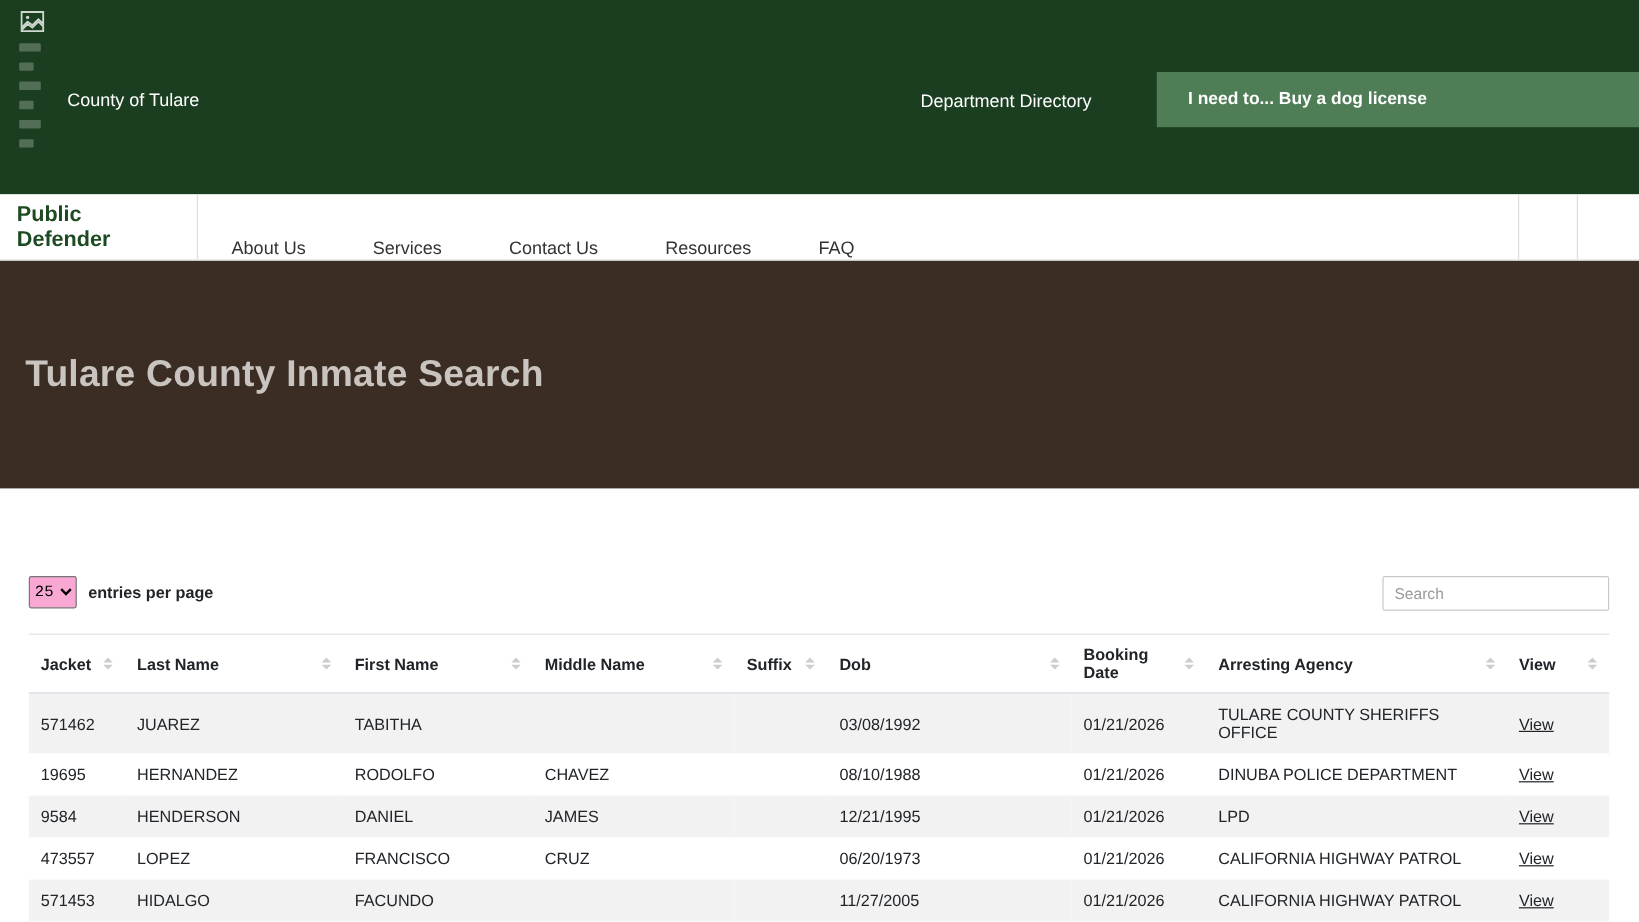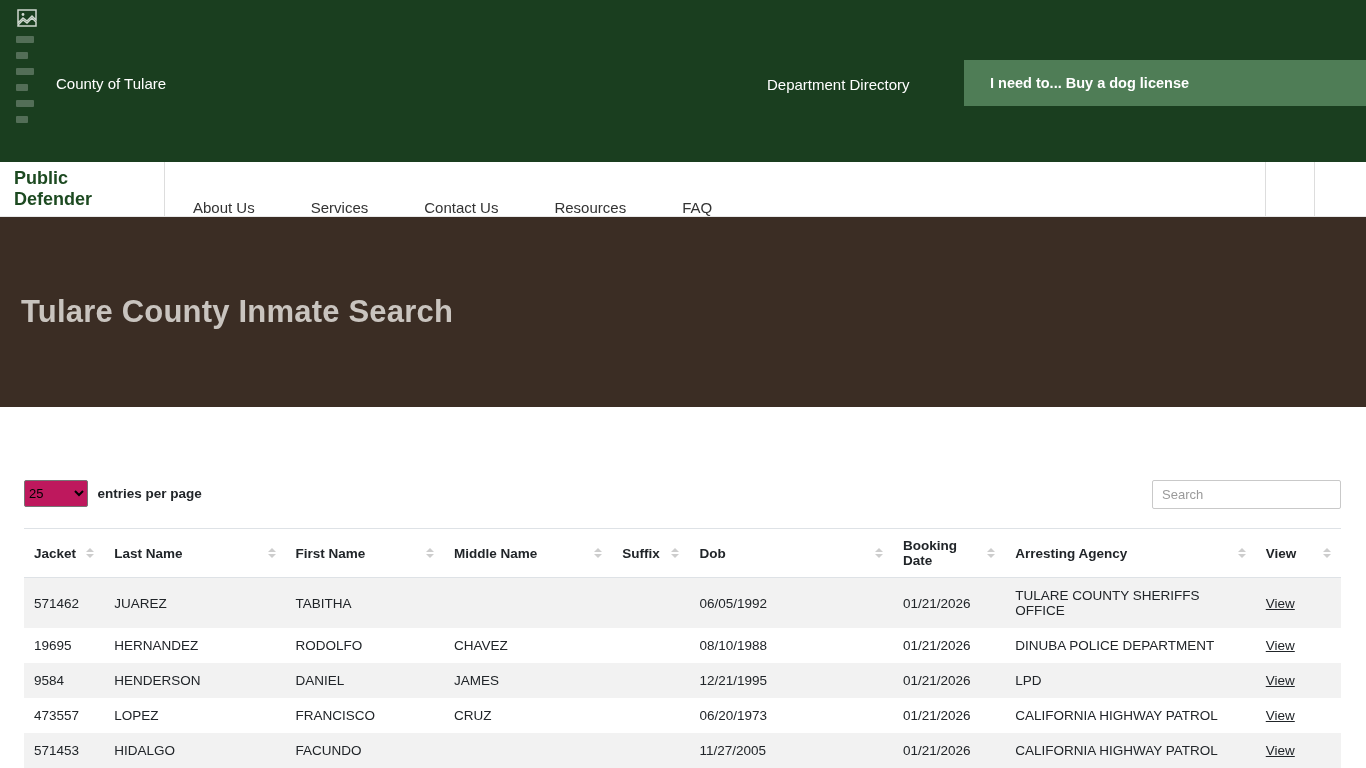--- a/index.html
+++ b/index.html
@@ -74,23 +74,23 @@
   .hero h1 {
     margin-left: 21px;
     font-size: 31px; font-weight: 700; color: #c9c4bf;
     letter-spacing: 0.2px;
   }
 
   
   .content { padding: 73px 25px 0 24px; }
   .controls { position: relative; height: 30px; margin-bottom: 18px; }
   .entries-select {
-    width: 64px; height: 27px; font-size: 13px;
-    font-family: Liberation Sans, sans-serif;
-    border: 1px solid #767676; border-radius: 2px; background: #be185d;
+    width: 40px; height: 27px; font-size: 13px;
+    font-family: Liberation Mono, monospace;
+    border: 1px solid #767676; border-radius: 2px; background: #f9a8d4;
     vertical-align: middle;
   }
   .entries-label {
     font-size: 13.5px; font-weight: 700; color: #212529;
     margin-left: 5px; vertical-align: middle;
   }
   .search-input {
     position: absolute; right: 0; top: 0;
     width: 189px; height: 29px;
     border: 1px solid #c9c9c9; border-radius: 2px;
@@ -277,21 +277,21 @@
           </th>
       </tr>
     </thead>
     <tbody>
       <tr>
         <td class="num">571462</td>
         <td>JUAREZ</td>
         <td>TABITHA</td>
         <td></td>
         <td></td>
-        <td>06/05/1992</td>
+        <td>03/08/1992</td>
         <td class="num">01/21/2026</td>
         <td>TULARE COUNTY SHERIFFS OFFICE</td>
         <td><a class="view-link">View</a></td>
       </tr>
       <tr>
         <td class="num">19695</td>
         <td>HERNANDEZ</td>
         <td>RODOLFO</td>
         <td>CHAVEZ</td>
         <td></td>

